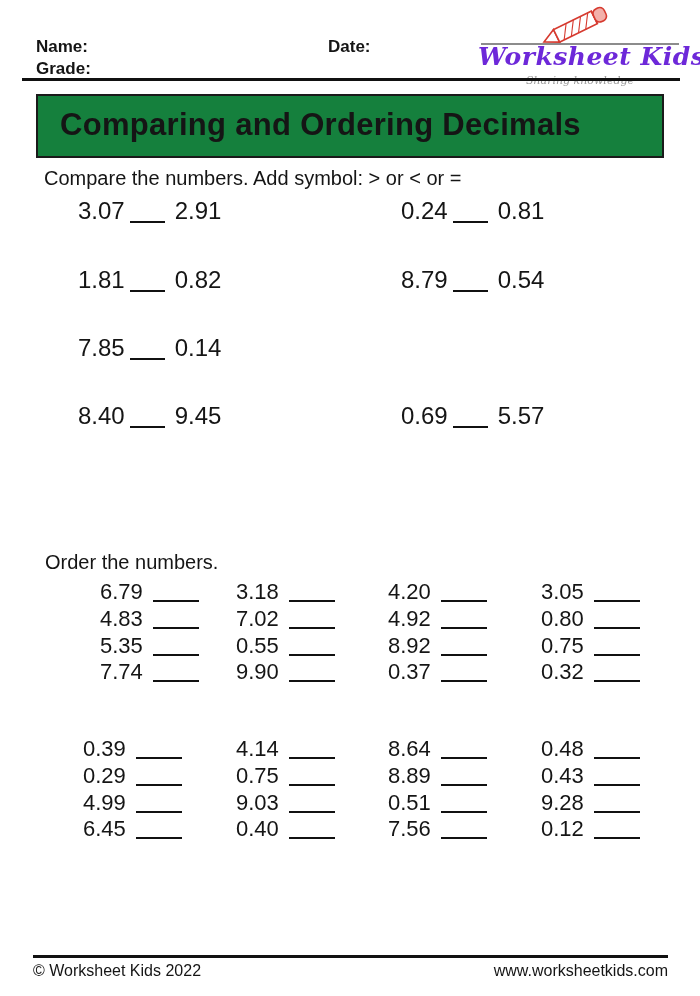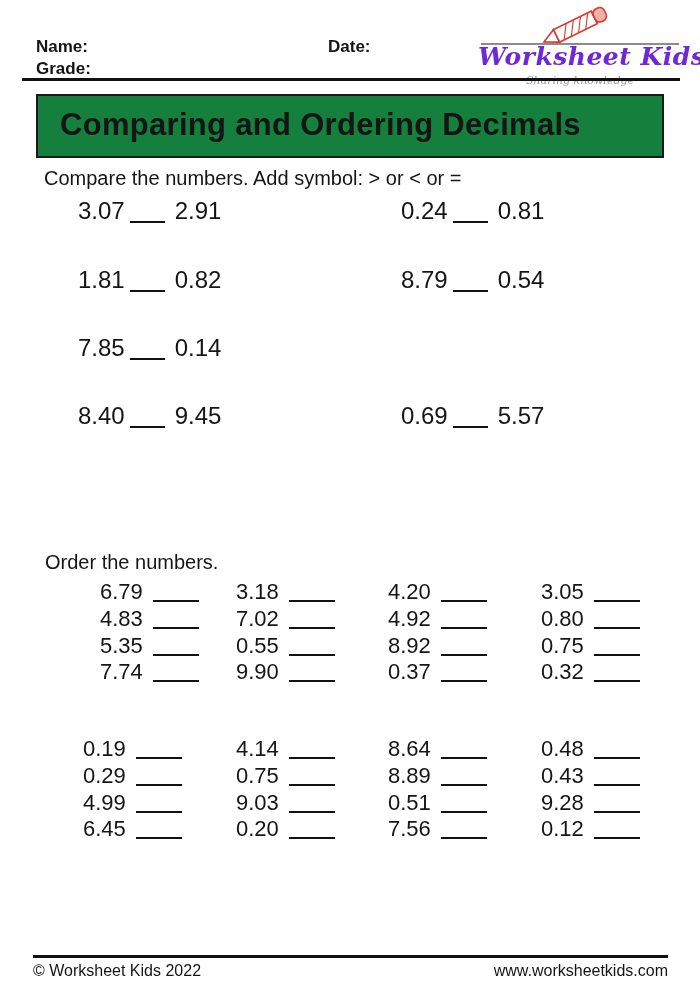--- a/index.html
+++ b/index.html
@@ -151,30 +151,30 @@
     <div class="ocell"><span class="onum">0.37</span><span class="oblank"></span></div>
   </div>
   <div class="ocol b1c4">
     <div class="ocell"><span class="onum">3.05</span><span class="oblank"></span></div>
     <div class="ocell"><span class="onum">0.80</span><span class="oblank"></span></div>
     <div class="ocell"><span class="onum">0.75</span><span class="oblank"></span></div>
     <div class="ocell"><span class="onum">0.32</span><span class="oblank"></span></div>
   </div>
 
   <div class="ocol b2c1">
-    <div class="ocell"><span class="onum">0.19</span><span class="oblank"></span></div>
+    <div class="ocell"><span class="onum">0.39</span><span class="oblank"></span></div>
     <div class="ocell"><span class="onum">0.29</span><span class="oblank"></span></div>
     <div class="ocell"><span class="onum">4.99</span><span class="oblank"></span></div>
     <div class="ocell"><span class="onum">6.45</span><span class="oblank"></span></div>
   </div>
   <div class="ocol b2c2">
     <div class="ocell"><span class="onum">4.14</span><span class="oblank"></span></div>
     <div class="ocell"><span class="onum">0.75</span><span class="oblank"></span></div>
     <div class="ocell"><span class="onum">9.03</span><span class="oblank"></span></div>
-    <div class="ocell"><span class="onum">0.20</span><span class="oblank"></span></div>
+    <div class="ocell"><span class="onum">0.40</span><span class="oblank"></span></div>
   </div>
   <div class="ocol b2c3">
     <div class="ocell"><span class="onum">8.64</span><span class="oblank"></span></div>
     <div class="ocell"><span class="onum">8.89</span><span class="oblank"></span></div>
     <div class="ocell"><span class="onum">0.51</span><span class="oblank"></span></div>
     <div class="ocell"><span class="onum">7.56</span><span class="oblank"></span></div>
   </div>
   <div class="ocol b2c4">
     <div class="ocell"><span class="onum">0.48</span><span class="oblank"></span></div>
     <div class="ocell"><span class="onum">0.43</span><span class="oblank"></span></div>

